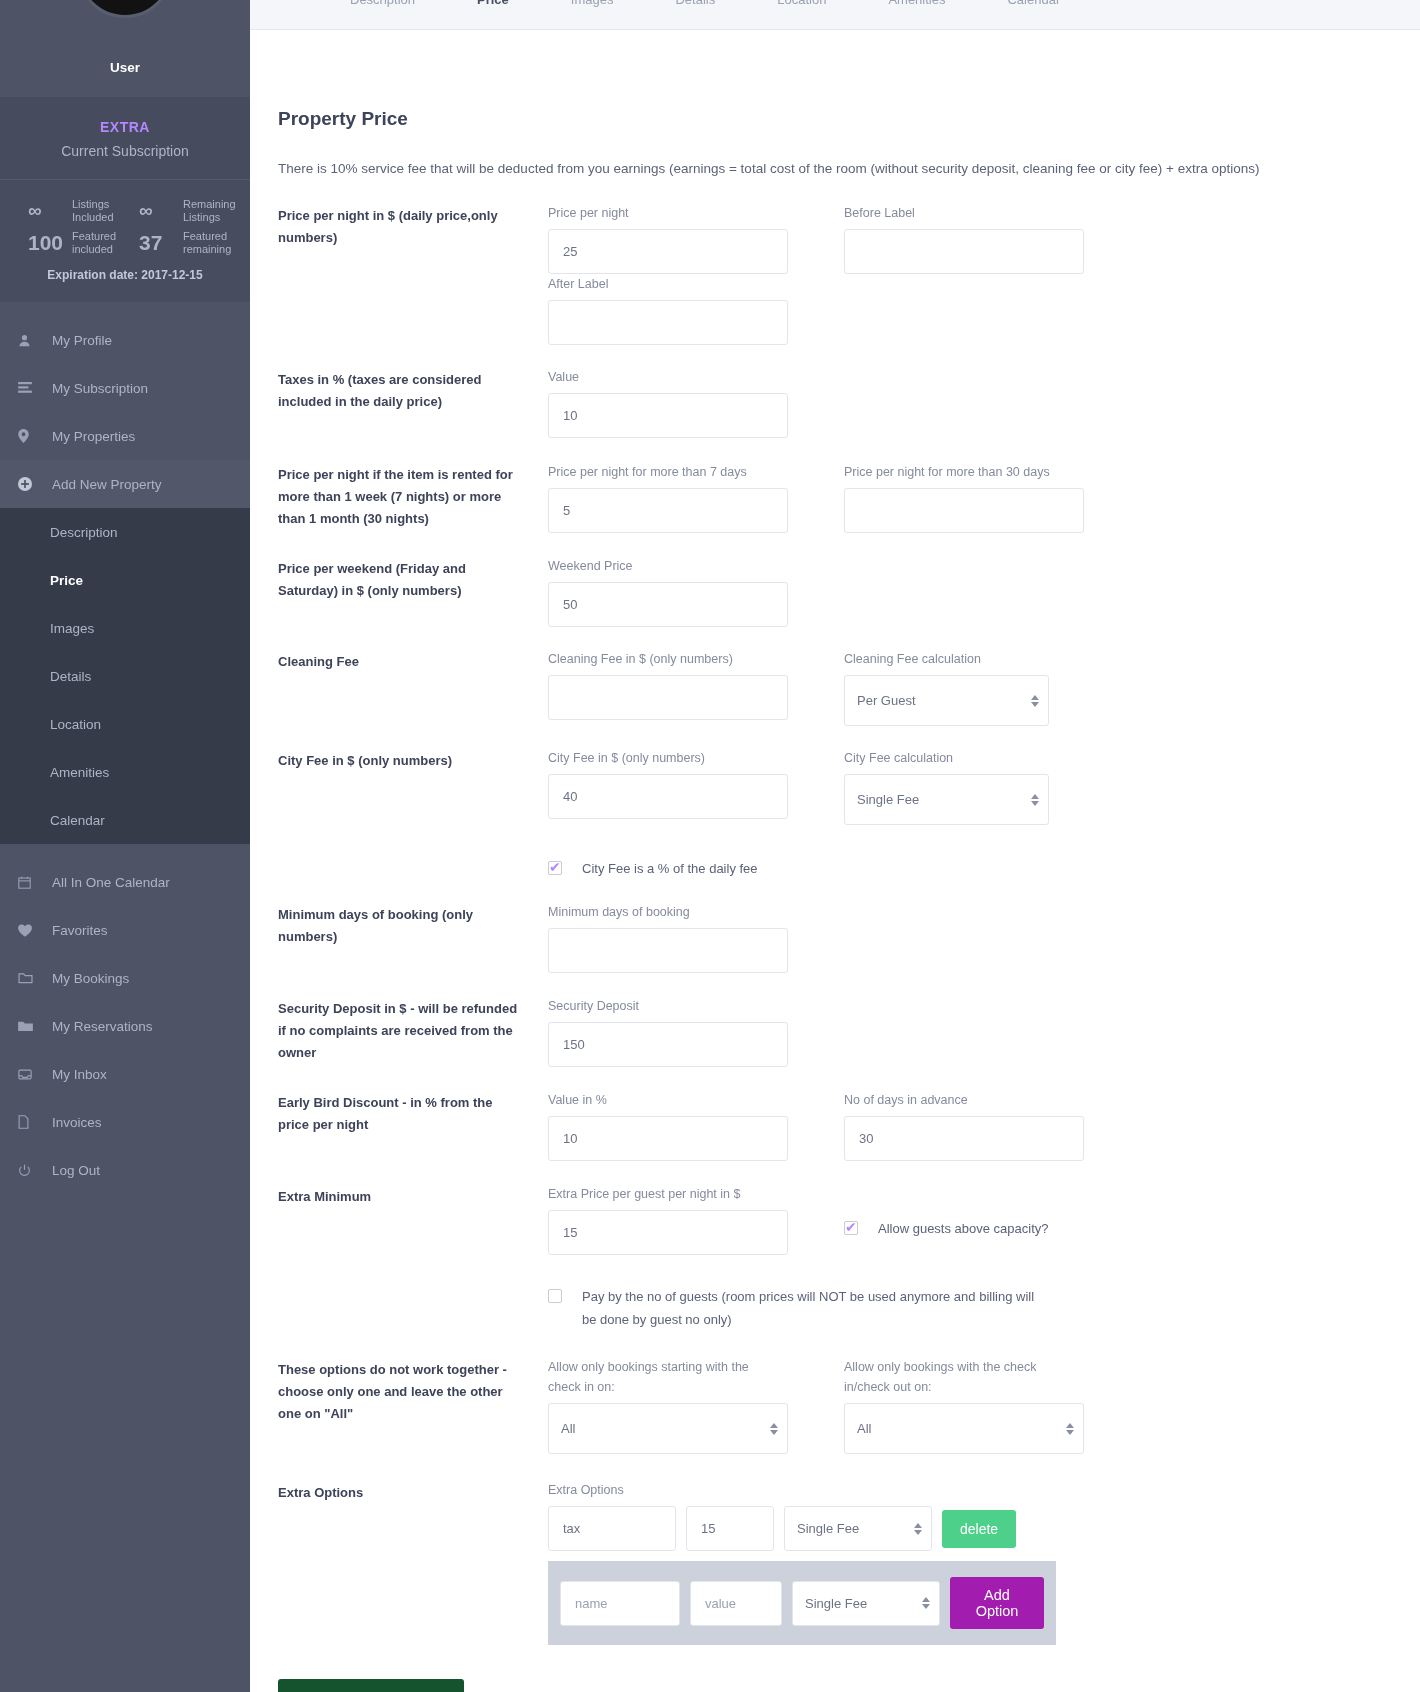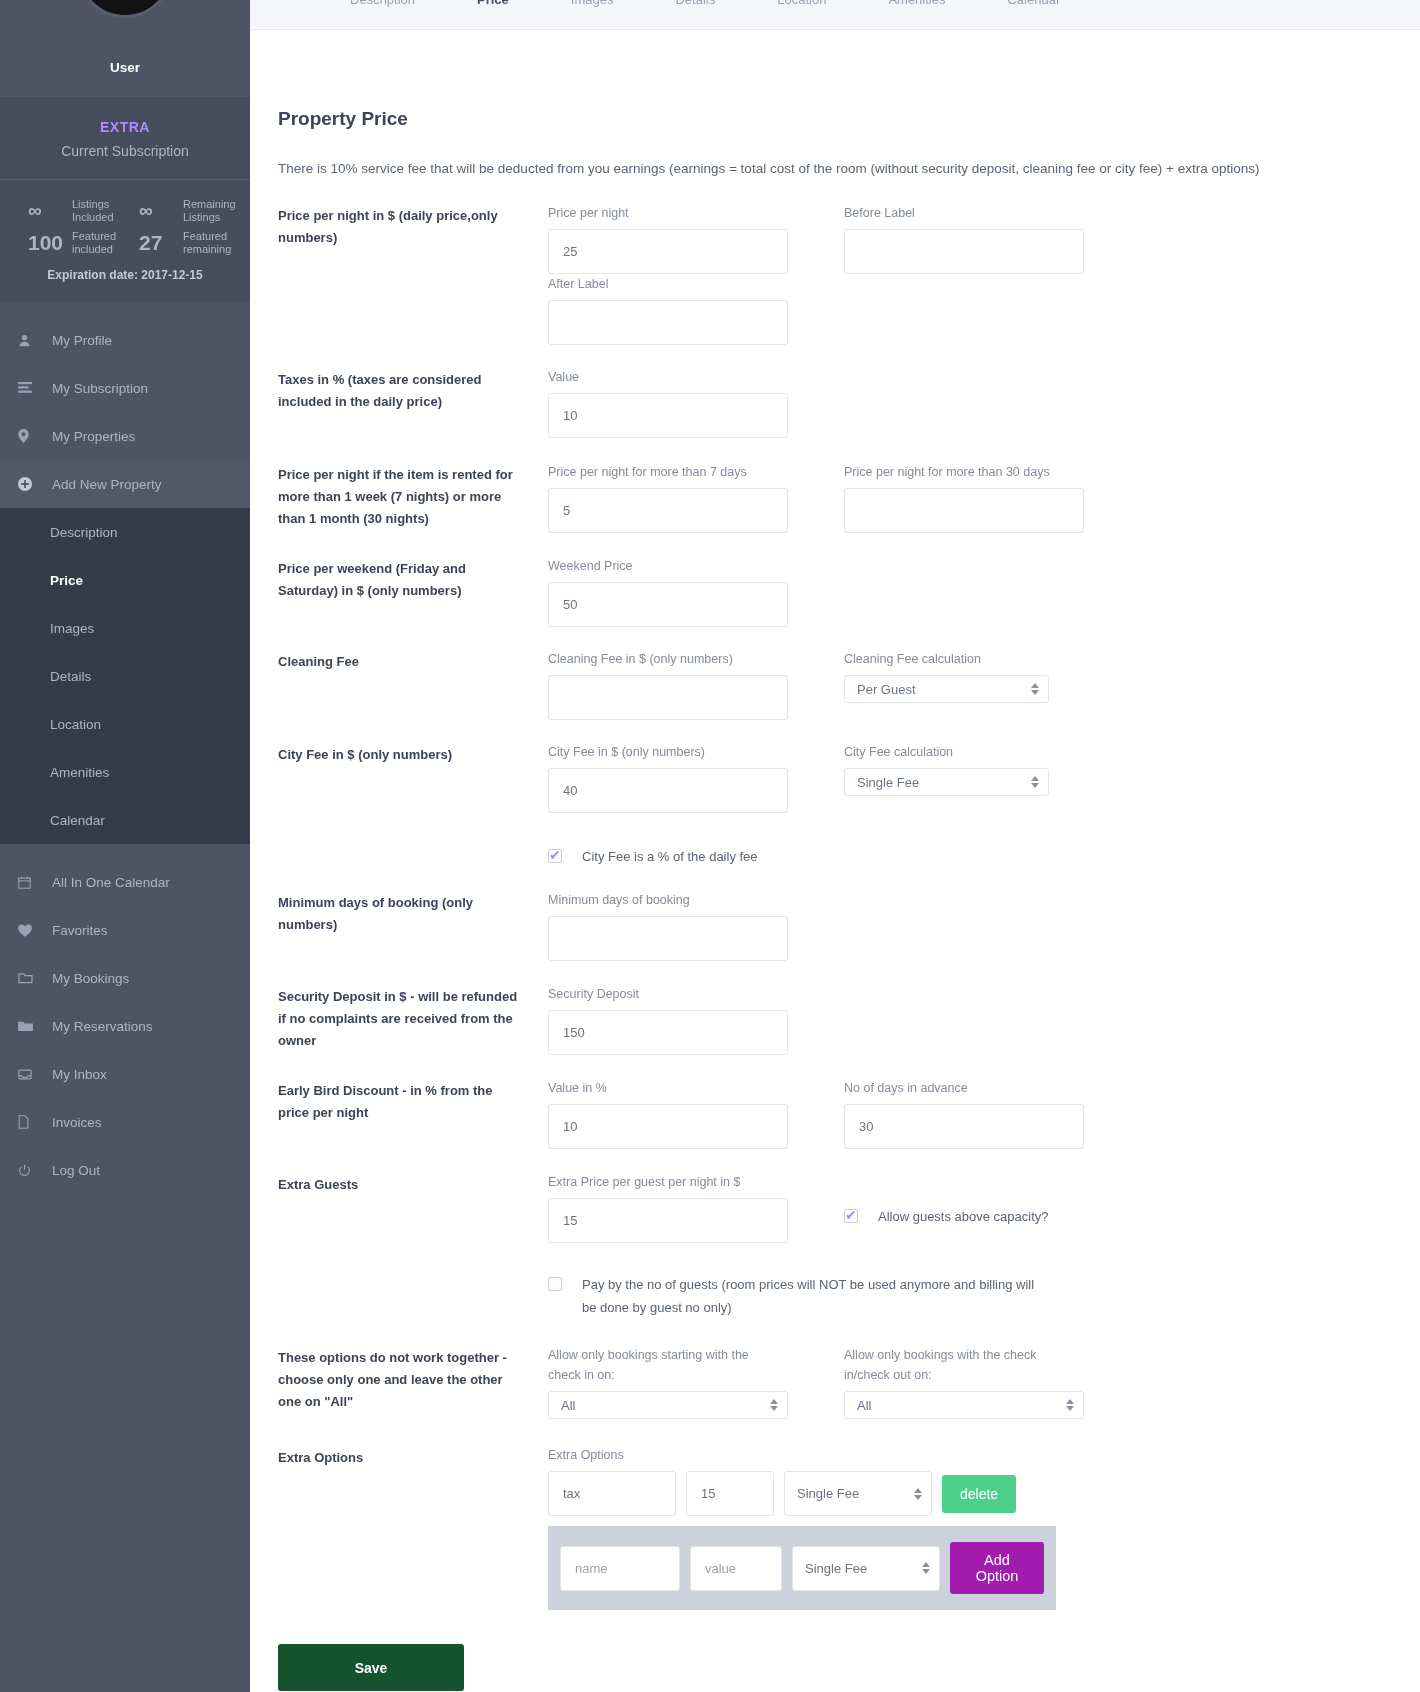--- a/index.html
+++ b/index.html
@@ -98,21 +98,21 @@
     width: 240px; height: 45px;
     border: 1px solid #e2e5ea; border-radius: 3px;
     background: #fff; padding: 0 14px;
     font-size: 13px; color: #6d7386;
     font-family: "Liberation Sans", sans-serif;
     outline: none;
   }
   .inp::placeholder { color: #9aa1b2; }
   .sel-wrap { position: relative; width: 205px; }
   .sel {
-    width: 205px; height: 28px;
+    width: 205px; height: 51px;
     border: 1px solid #e2e5ea; border-radius: 3px;
     background: #fff; padding: 0 26px 0 12px;
     font-size: 13px; color: #6d7386;
     appearance: none; -webkit-appearance: none;
     font-family: "Liberation Sans", sans-serif;
     outline: none; cursor: pointer;
   }
   .spin {
     position: absolute; right: 10px; top: 50%; transform: translateY(-50%);
     display: flex; flex-direction: column; gap: 2px; pointer-events: none;
@@ -194,21 +194,21 @@
           <span class="inf">∞</span>
           <span class="cap">Remaining Listings</span>
         </div>
       </div>
       <div class="stats-row">
         <div class="stat">
           <span class="big">100</span>
           <span class="cap">Featured included</span>
         </div>
         <div class="stat">
-          <span class="big">27</span>
+          <span class="big">37</span>
           <span class="cap">Featured remaining</span>
         </div>
       </div>
       <div class="expiry">Expiration date: 2017-12-15</div>
     </div>
 
     <nav class="nav">
       <div class="nav-item">
         <span class="nic">
           <svg width="13" height="13" viewBox="0 0 16 16" fill="#9aa1b4">
@@ -493,21 +493,21 @@
           </div>
           <div class="field">
             <label class="flabel">No of days in advance</label>
             <input class="inp" value="30" style="">
           </div>
         </div>
       </div>
 
       
       <div class="row" style="margin-top:23px">
-        <div class="row-label">Extra Guests</div>
+        <div class="row-label">Extra Minimum</div>
         <div class="fields" style="flex-direction:column">
           <div style="display:flex">
             <div class="field">
               <label class="flabel">Extra Price per guest per night in $</label>
               <input class="inp" value="15" style="">
             </div>
             <div class="field" style="width:320px;padding-top:33px">
               <div class="chk-line">
                 <span class="chk on"></span>
                 <span>Allow guests above capacity?</span>

